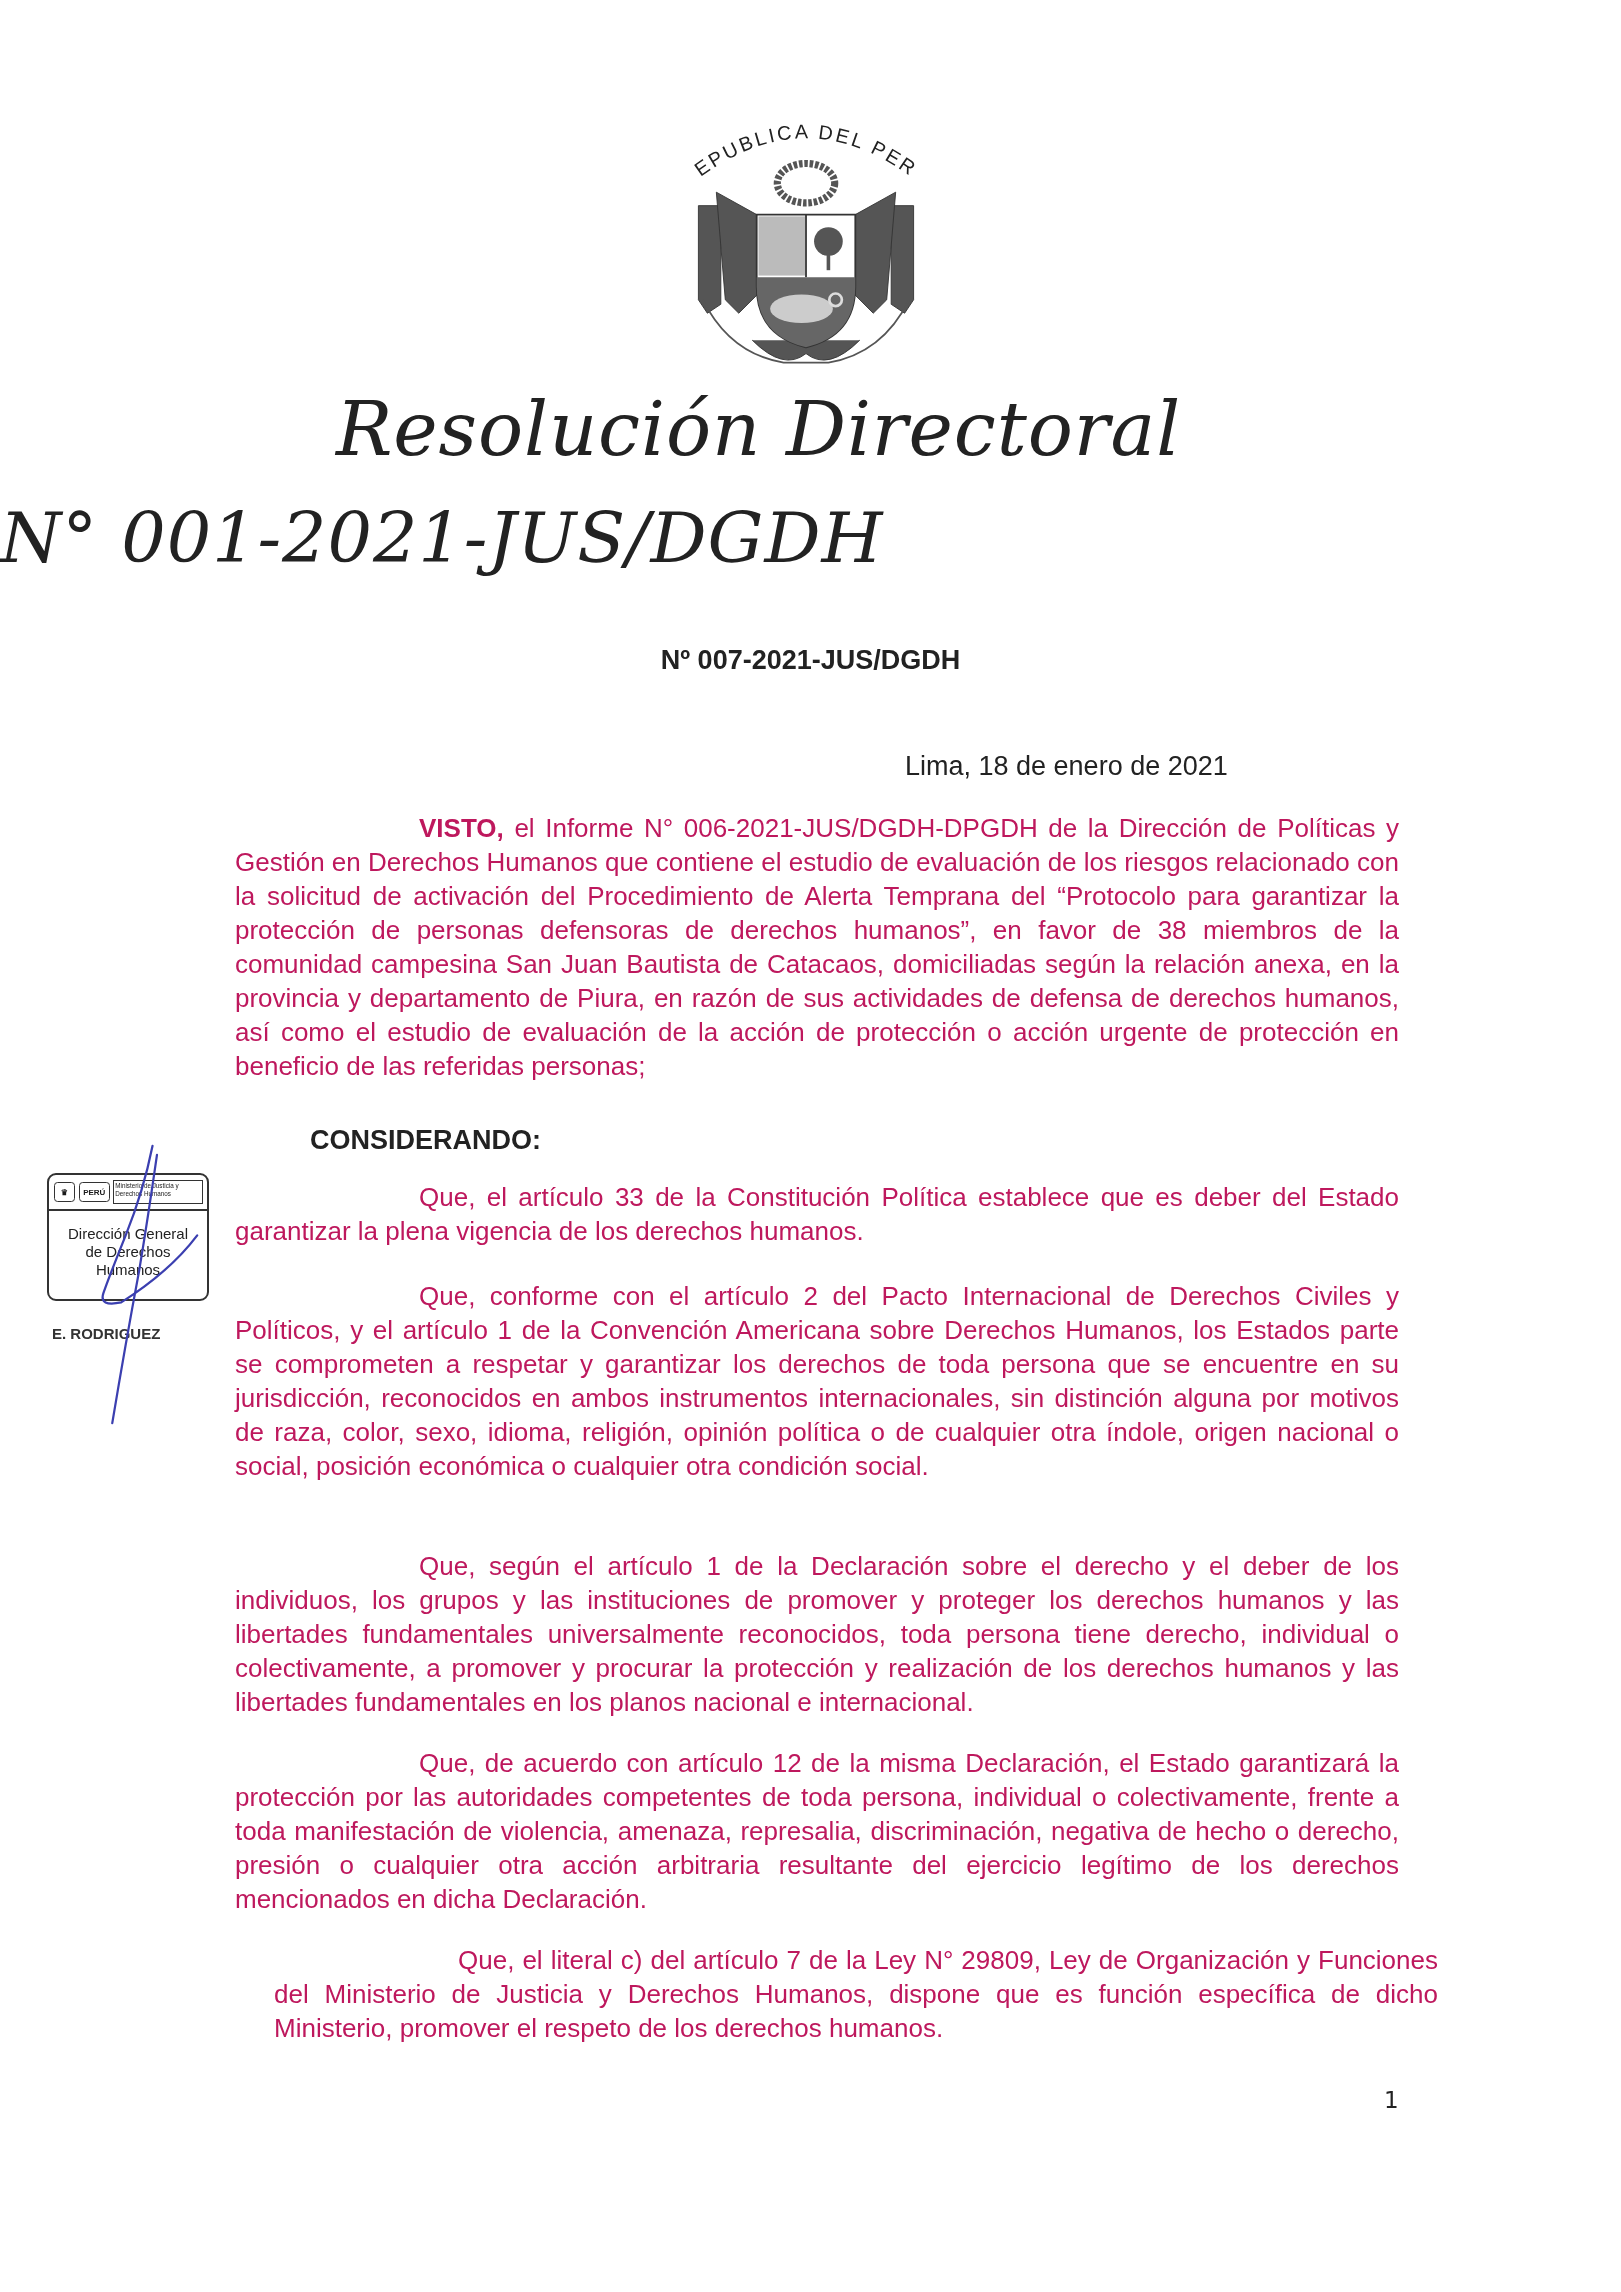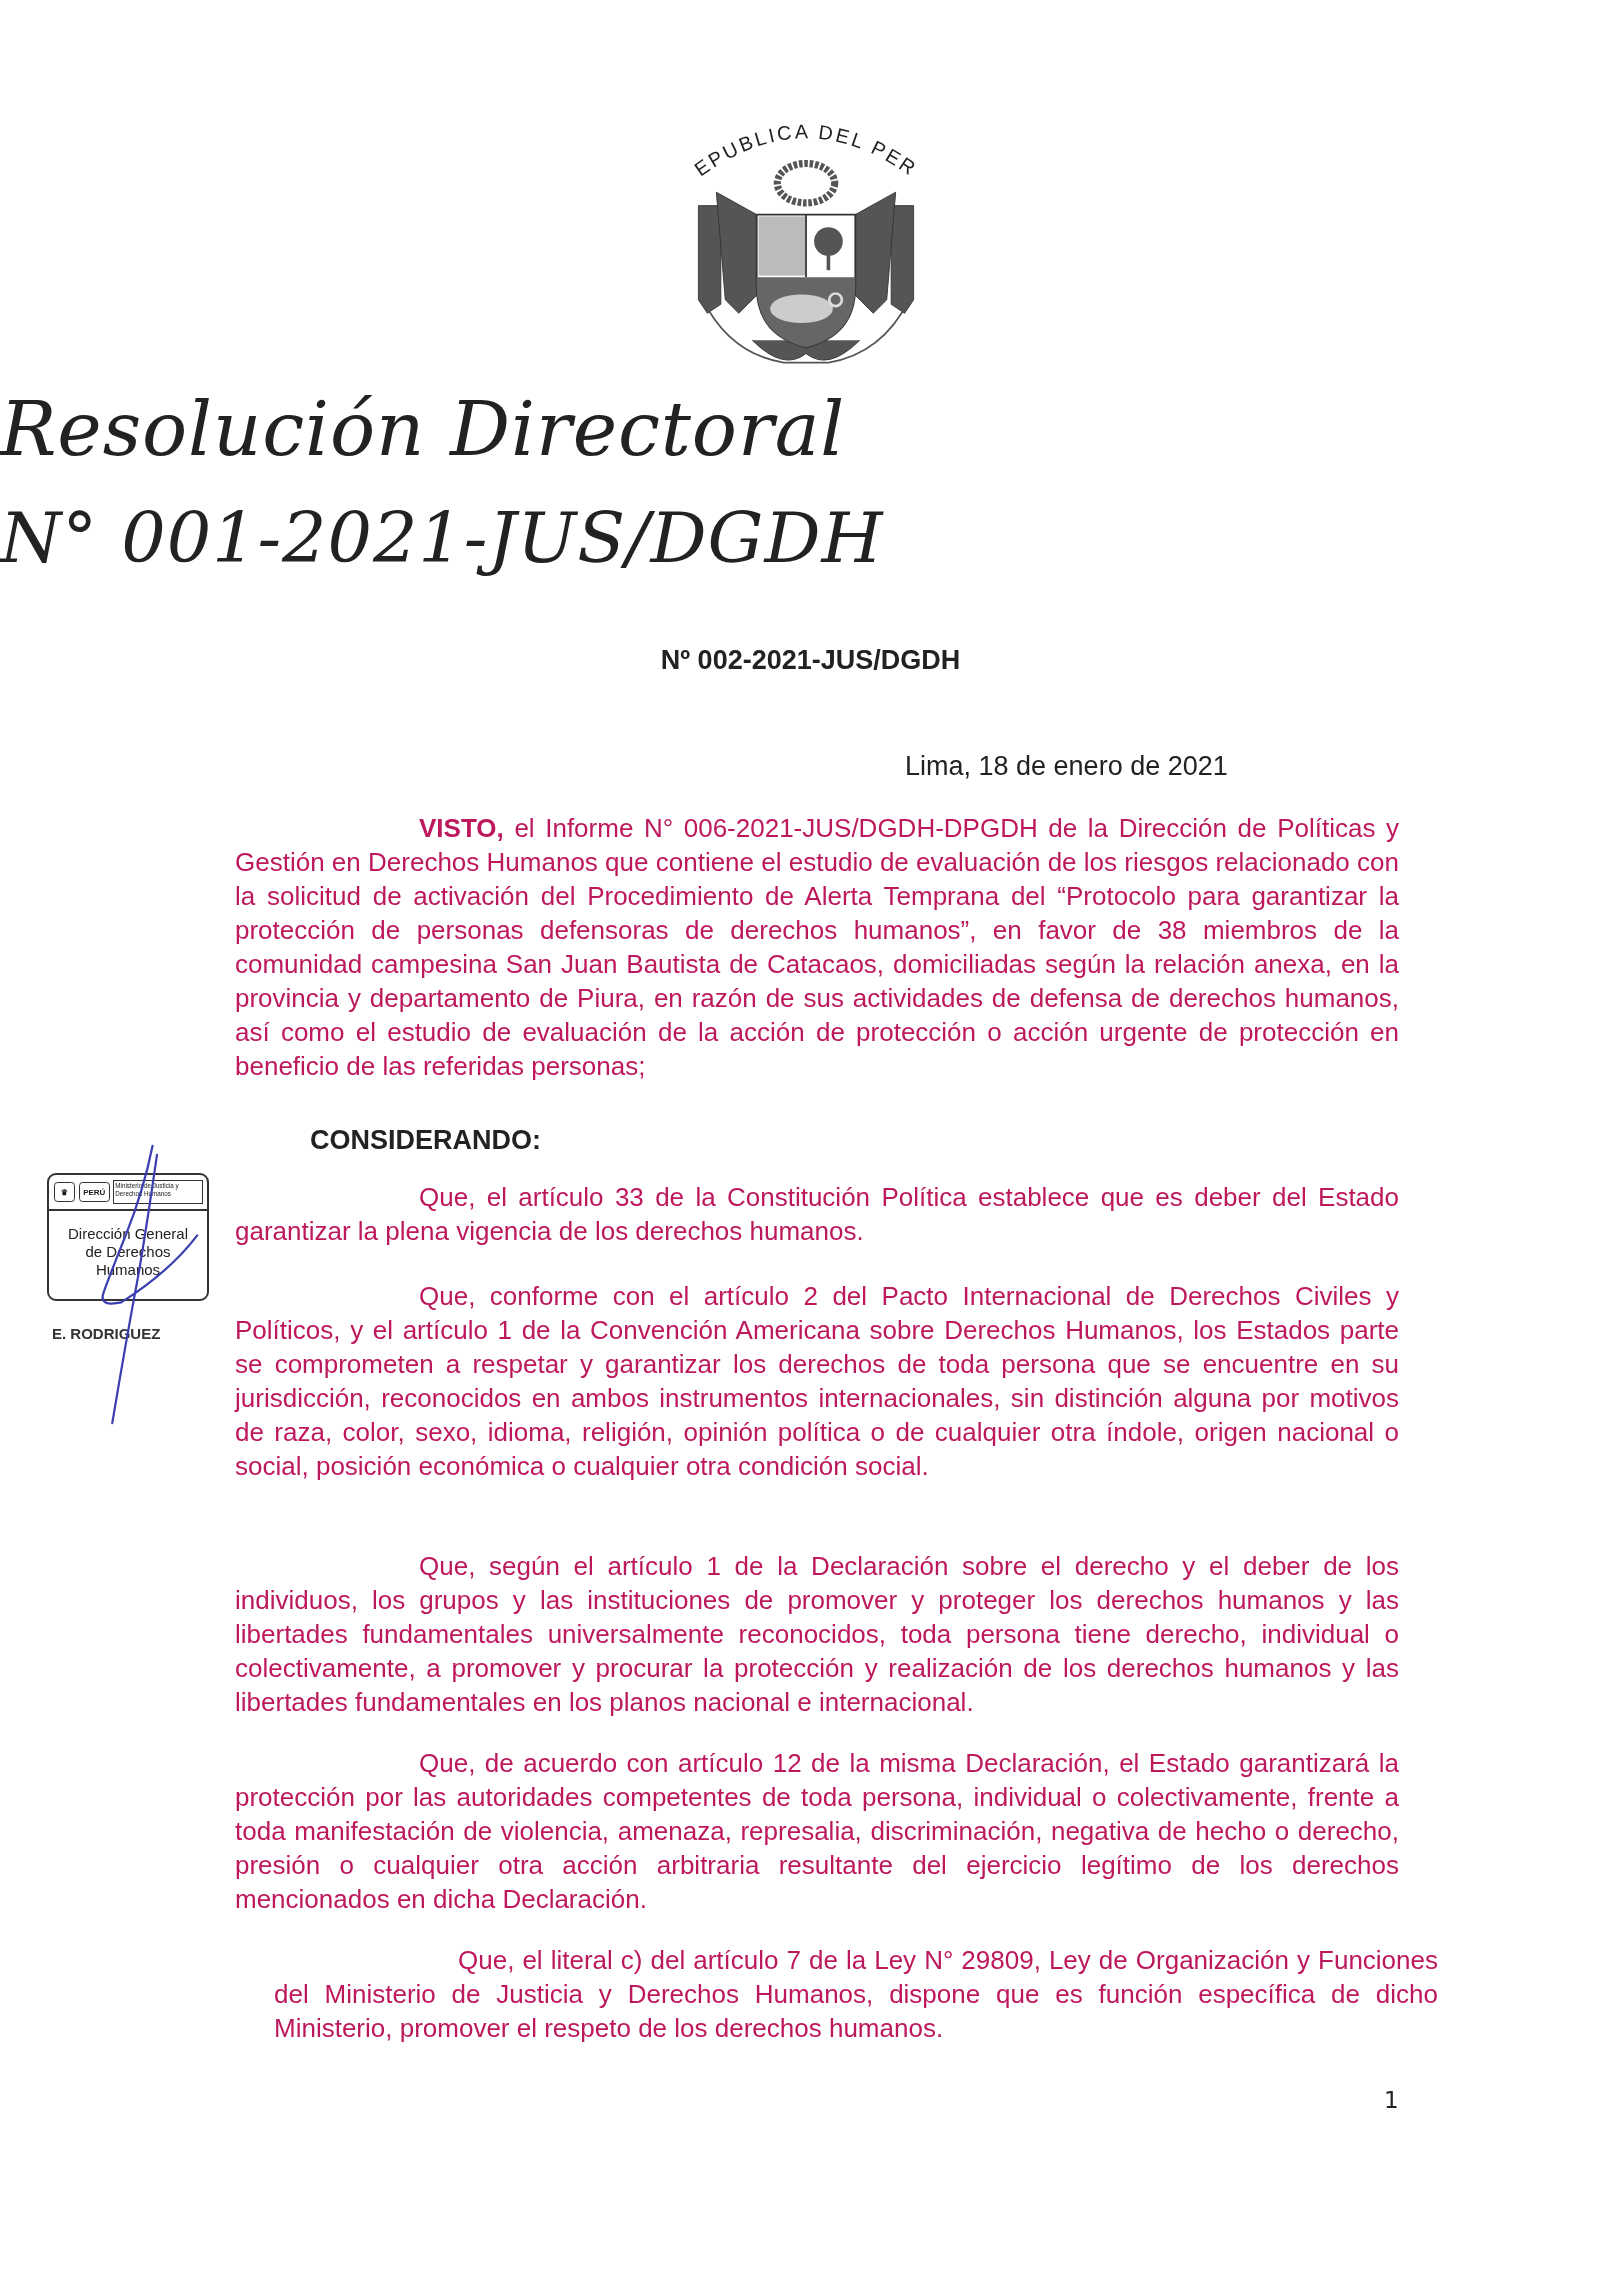--- a/index.html
+++ b/index.html
@@ -1,19 +1,19 @@
 <!DOCTYPE html>
 <html style="font-size:14.3px"><head>
 <meta charset="utf-8">
 <style>
   html, body { margin: 0; padding: 0; background: #ffffff; }
   body { width: 1621px; height: 2293px; position: relative; overflow: hidden; color: #1a1a1a; }
 
   #seal { position: absolute; left: 667px; top: 107px; width: 278px; height: 269px; }
-  #title1 { position: absolute; left: 0; width: 1517px; top: 385px; 
+  #title1 { position: absolute; left: 0; width: 1517px; top: 385px; text-align: center;
             font-family: "DejaVu Serif", serif; font-style: italic; font-size: 75px; color: #222; letter-spacing: 0.9px; }
   #title2 { position: absolute; left: 0; width: 1621px; top: 497px; text-align: left;
             font-family: "DejaVu Serif", serif; font-style: italic; font-size: 70px; color: #222; letter-spacing: 0.9px; }
   #subnum { position: absolute; left: 0; width: 1621px; top: 645px; text-align: center;
             font-family: "Liberation Sans", sans-serif; font-weight: bold; font-size: 27px; color: #222; }
   #date { position: absolute; left: 905px; top: 751px; font-family: "Liberation Sans", sans-serif; font-size: 27px; color: #222; }
 
   .para { position: absolute; left: 235px; width: 1164px; font-family: "Liberation Sans", sans-serif;
           font-size: 26px; line-height: 34px; text-align: justify; color: #be185d; transform-origin: left top; }
   .para .indent { display: inline-block; width: 184px; }
@@ -65,21 +65,21 @@
   <line x1="155" y1="120" x2="155" y2="190" stroke="#333" stroke-width="2"></line>
   <path d="M 100 190 L 210 190 L 210 200 Q 210 255 155 268 Q 100 255 100 200 Z" fill="#666"></path>
   <circle cx="180" cy="150" r="16" fill="#555"></circle>
   <rect x="178" y="160" width="4" height="22" fill="#555"></rect>
   <ellipse cx="150" cy="225" rx="35" ry="16" fill="#ccc"></ellipse>
   <circle cx="188" cy="215" r="7" fill="none" stroke="#ddd" stroke-width="3"></circle>
 </svg>
 
 <div id="title1">Resolución Directoral</div>
 <div id="title2">N° 001-2021-JUS/DGDH</div>
-<div id="subnum">Nº 002-2021-JUS/DGDH</div>
+<div id="subnum">Nº 007-2021-JUS/DGDH</div>
 <div id="date">Lima, 18 de enero de 2021</div>
 
 <div id="visto" class="para"><span class="indent"></span><b>VISTO,</b><span> el Informe N° 006-2021-JUS/DGDH-DPGDH de la Dirección de Políticas y Gestión en Derechos Humanos que contiene el estudio de evaluación de los riesgos relacionado con la solicitud de activación del Procedimiento de Alerta Temprana del “Protocolo para garantizar la protección de personas defensoras de derechos humanos”, en favor de 38 miembros de la comunidad campesina San Juan Bautista de Catacaos, domiciliadas según la relación anexa, en la provincia y departamento de Piura, en razón de sus actividades de defensa de derechos humanos, así como el estudio de evaluación de la acción de protección o acción urgente de protección en beneficio de las referidas personas;</span></div>
 
 <div id="considerando">CONSIDERANDO:</div>
 
 <div id="p1" class="para"><span class="indent"></span><span>Que, el artículo 33 de la Constitución Política establece que es deber del Estado garantizar la plena vigencia de los derechos humanos.</span></div>
 <div id="p2" class="para"><span class="indent"></span><span>Que, conforme con el artículo 2 del Pacto Internacional de Derechos Civiles y Políticos, y el artículo 1 de la Convención Americana sobre Derechos Humanos, los Estados parte se comprometen a respetar y garantizar los derechos de toda persona que se encuentre en su jurisdicción, reconocidos en ambos instrumentos internacionales, sin distinción alguna por motivos de raza, color, sexo, idioma, religión, opinión política o de cualquier otra índole, origen nacional o social, posición económica o cualquier otra condición social.</span></div>
 <div id="p3" class="para"><span class="indent"></span><span>Que, según el artículo 1 de la Declaración sobre el derecho y el deber de los individuos, los grupos y las instituciones de promover y proteger los derechos humanos y las libertades fundamentales universalmente reconocidos, toda persona tiene derecho, individual o colectivamente, a promover y procurar la protección y realización de los derechos humanos y las libertades fundamentales en los planos nacional e internacional.</span></div>
 <div id="p4" class="para"><span class="indent"></span><span>Que, de acuerdo con artículo 12 de la misma Declaración, el Estado garantizará la protección por las autoridades competentes de toda persona, individual o colectivamente, frente a toda manifestación de violencia, amenaza, represalia, discriminación, negativa de hecho o derecho, presión o cualquier otra acción arbitraria resultante del ejercicio legítimo de los derechos mencionados en dicha Declaración.</span></div>

